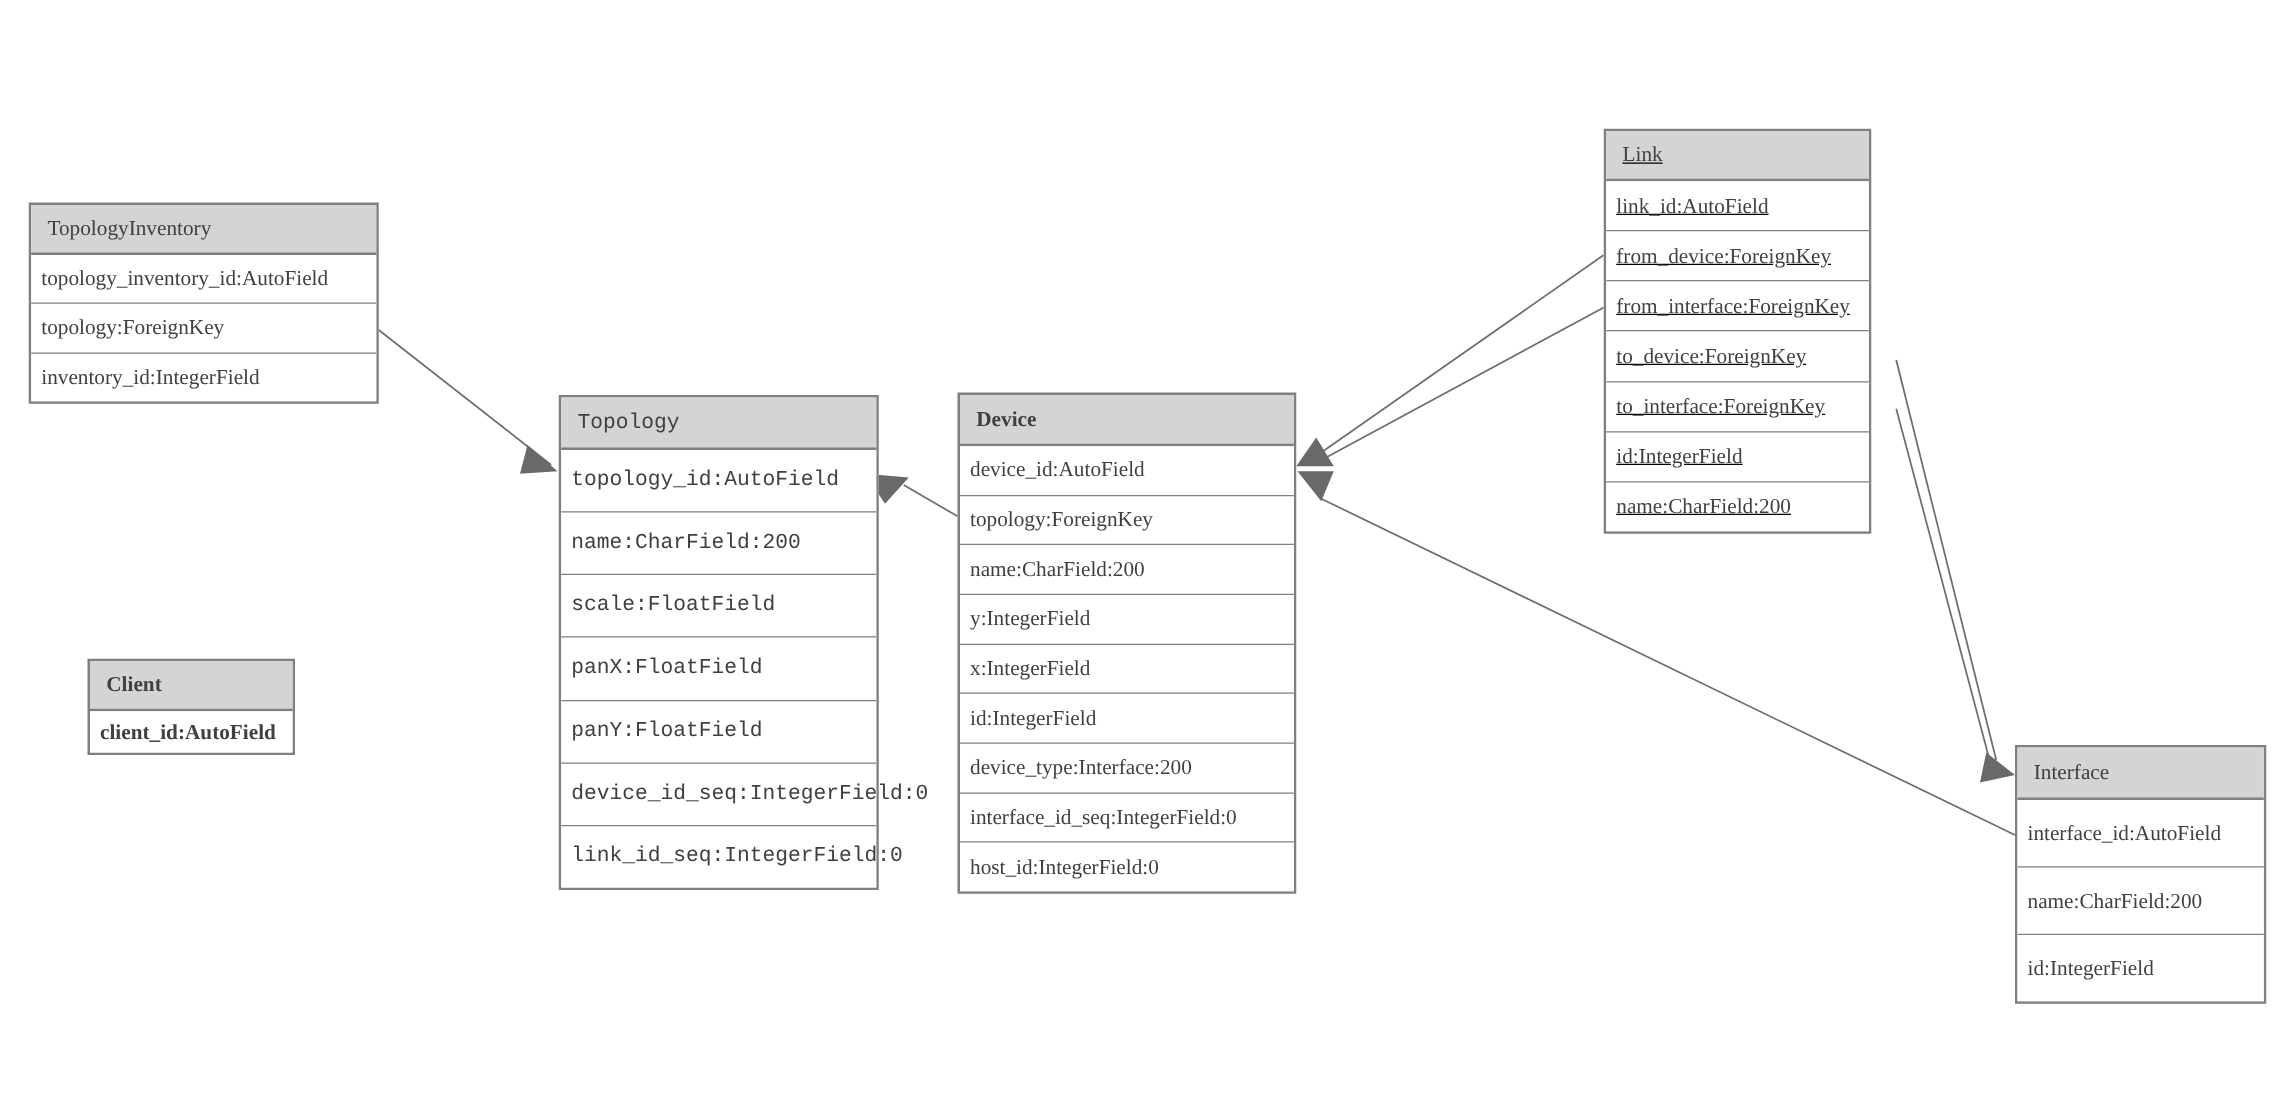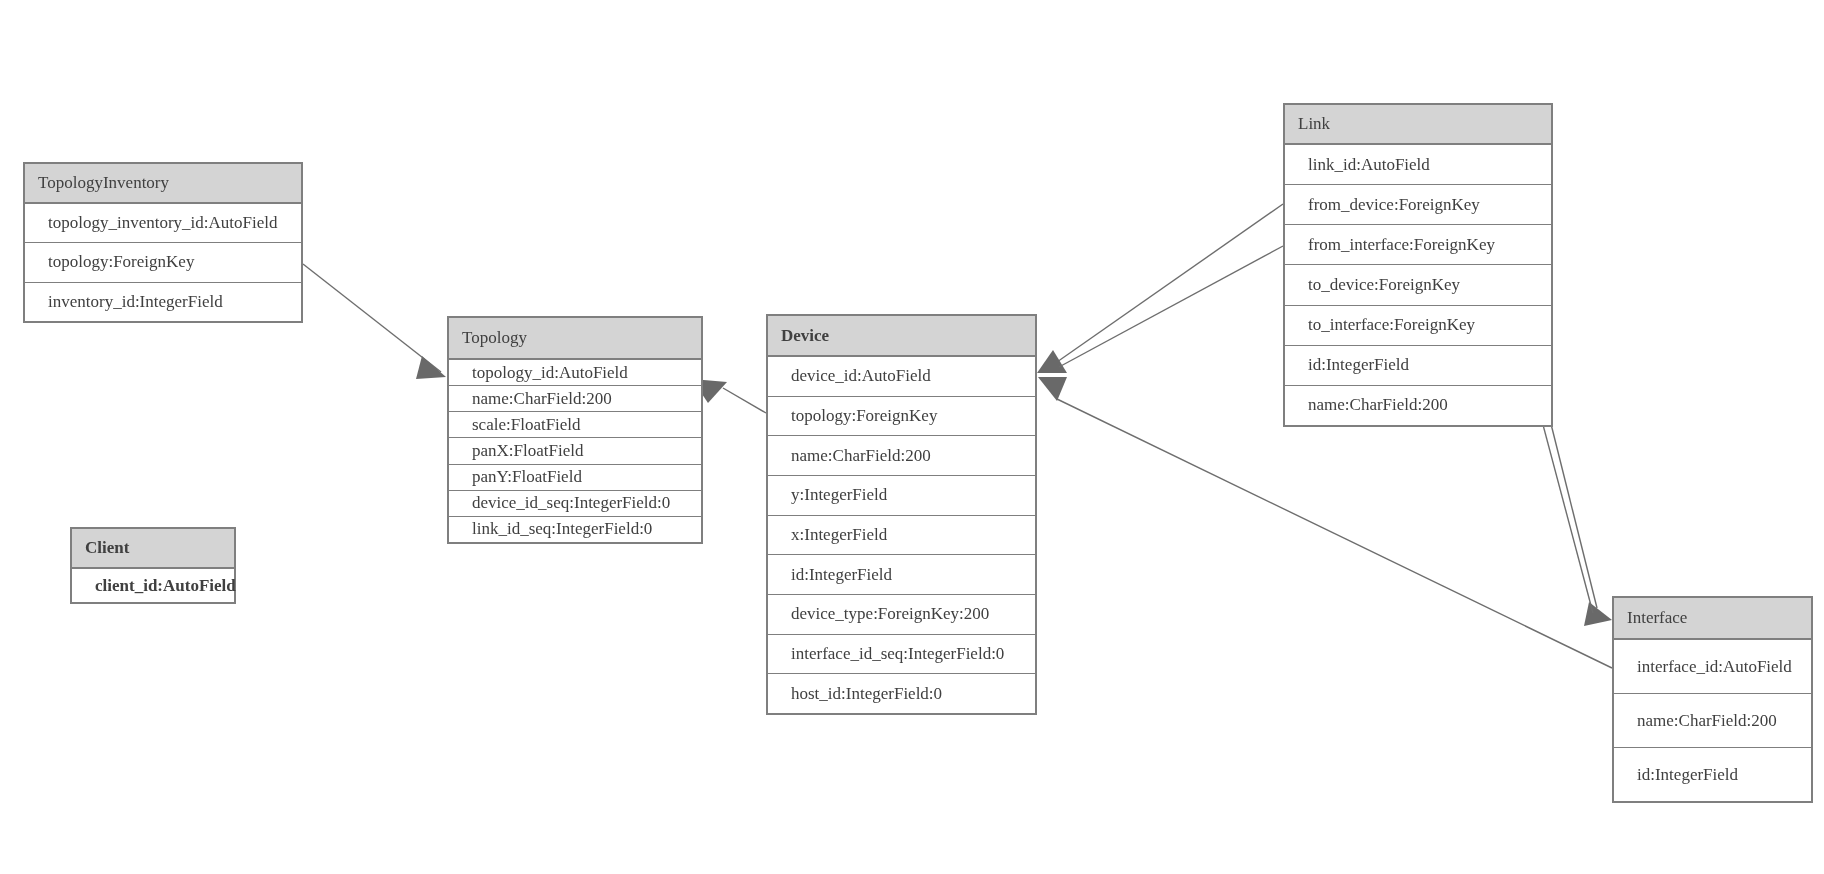--- a/index.html
+++ b/index.html
@@ -40,21 +40,21 @@
     padding-left: 13px;
     font-size: 17px;
     color: var(--text-color, #404040);
     white-space: nowrap;
   }
   .entity-row {
     box-sizing: border-box;
     flex: 1 1 0;
     display: flex;
     align-items: center;
-    padding-left: 23px;
+    padding-left: 8px;
     font-size: 17px;
     color: var(--text-color, #404040);
     white-space: nowrap;
     background: var(--row-fill, #ffffff);
   }
   .entity-row + .entity-row {
     border-top: 1px solid var(--border-color, #7f7f7f);
   }
 </style>
 </head>
@@ -75,21 +75,21 @@
       <polygon points="1589,602 1612,620 1584,626" fill="#696969"></polygon>
       <line x1="1517" y1="327" x2="1593" y2="613" stroke="#6e6e6e" stroke-width="1.4"></line>
     </svg>
   <div id="entities">
       <div class="entity" style="left: 23px; top: 162px; width: 280px; height: 161px;">
         <div class="entity-header" style="height: 40px;">TopologyInventory</div>
         <div class="entity-row">topology_inventory_id:AutoField</div>
         <div class="entity-row">topology:ForeignKey</div>
         <div class="entity-row">inventory_id:IntegerField</div>
       </div>
-      <div class="entity" style="left: 447px; top: 316px; width: 256px; height: 228px;">
+      <div class="entity" style="left: 447px; top: 316px; width: 256px; height: 396px; font-family: Liberation Mono, monospace;">
         <div class="entity-header" style="height: 42px;">Topology</div>
         <div class="entity-row">topology_id:AutoField</div>
         <div class="entity-row">name:CharField:200</div>
         <div class="entity-row">scale:FloatField</div>
         <div class="entity-row">panX:FloatField</div>
         <div class="entity-row">panY:FloatField</div>
         <div class="entity-row">device_id_seq:IntegerField:0</div>
         <div class="entity-row">link_id_seq:IntegerField:0</div>
       </div>
       <div class="entity" style="left: 70px; top: 527px; width: 166px; height: 77px; font-weight: bold;">
@@ -97,25 +97,25 @@
         <div class="entity-row">client_id:AutoField</div>
       </div>
       <div class="entity" style="left: 766px; top: 314px; width: 271px; height: 401px;">
         <div class="entity-header" style="height: 41px; font-weight: bold;">Device</div>
         <div class="entity-row">device_id:AutoField</div>
         <div class="entity-row">topology:ForeignKey</div>
         <div class="entity-row">name:CharField:200</div>
         <div class="entity-row">y:IntegerField</div>
         <div class="entity-row">x:IntegerField</div>
         <div class="entity-row">id:IntegerField</div>
-        <div class="entity-row">device_type:ForeignKey:200</div>
+        <div class="entity-row">device_type:Interface:200</div>
         <div class="entity-row">interface_id_seq:IntegerField:0</div>
         <div class="entity-row">host_id:IntegerField:0</div>
       </div>
-      <div class="entity" style="left: 1283px; top: 103px; width: 270px; height: 324px;">
+      <div class="entity" style="left: 1283px; top: 103px; width: 214px; height: 324px; text-decoration: underline;">
         <div class="entity-header" style="height: 40px;">Link</div>
         <div class="entity-row">link_id:AutoField</div>
         <div class="entity-row">from_device:ForeignKey</div>
         <div class="entity-row">from_interface:ForeignKey</div>
         <div class="entity-row">to_device:ForeignKey</div>
         <div class="entity-row">to_interface:ForeignKey</div>
         <div class="entity-row">id:IntegerField</div>
         <div class="entity-row">name:CharField:200</div>
       </div>
       <div class="entity" style="left: 1612px; top: 596px; width: 201px; height: 207px;">

